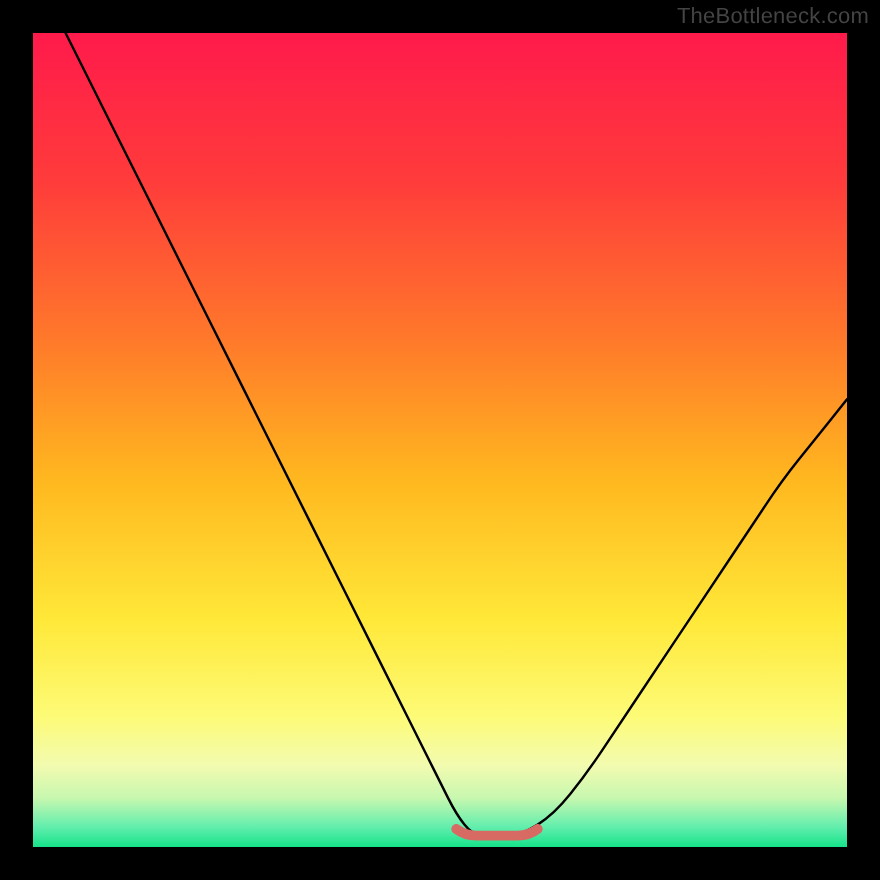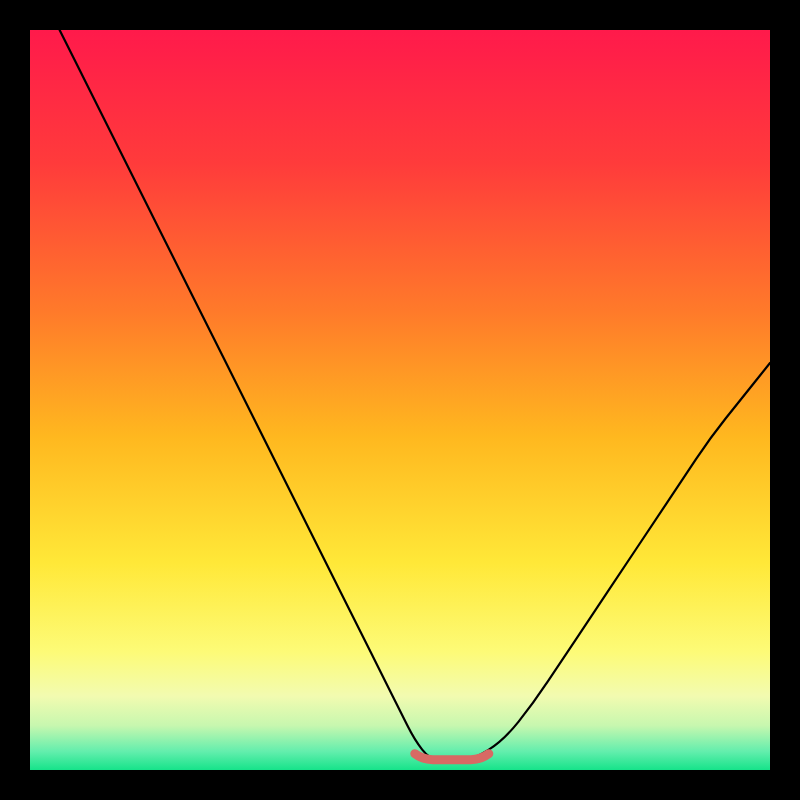--- a/index.html
+++ b/index.html
@@ -48,20 +48,21 @@
     font-size: 20px;
     font-weight: 500;
     letter-spacing: 0.2px;
   }
 </style>
 </head>
 <body>
 
 <div class="frame">
 
+  <div class="attribution">TheBottleneck.com</div>
 
   <div class="plot-area">
     <svg class="gradient-bg" viewBox="0 0 740 740" preserveAspectRatio="none">
       <defs>
         <linearGradient id="bg-grad" x1="0" y1="0" x2="0" y2="1">
             <stop offset="0.00%" stop-color="#ff1a4b"></stop>
             <stop offset="18.00%" stop-color="#ff3b3b"></stop>
             <stop offset="38.00%" stop-color="#ff7a2a"></stop>
             <stop offset="55.00%" stop-color="#ffb81f"></stop>
             <stop offset="72.00%" stop-color="#ffe838"></stop>

